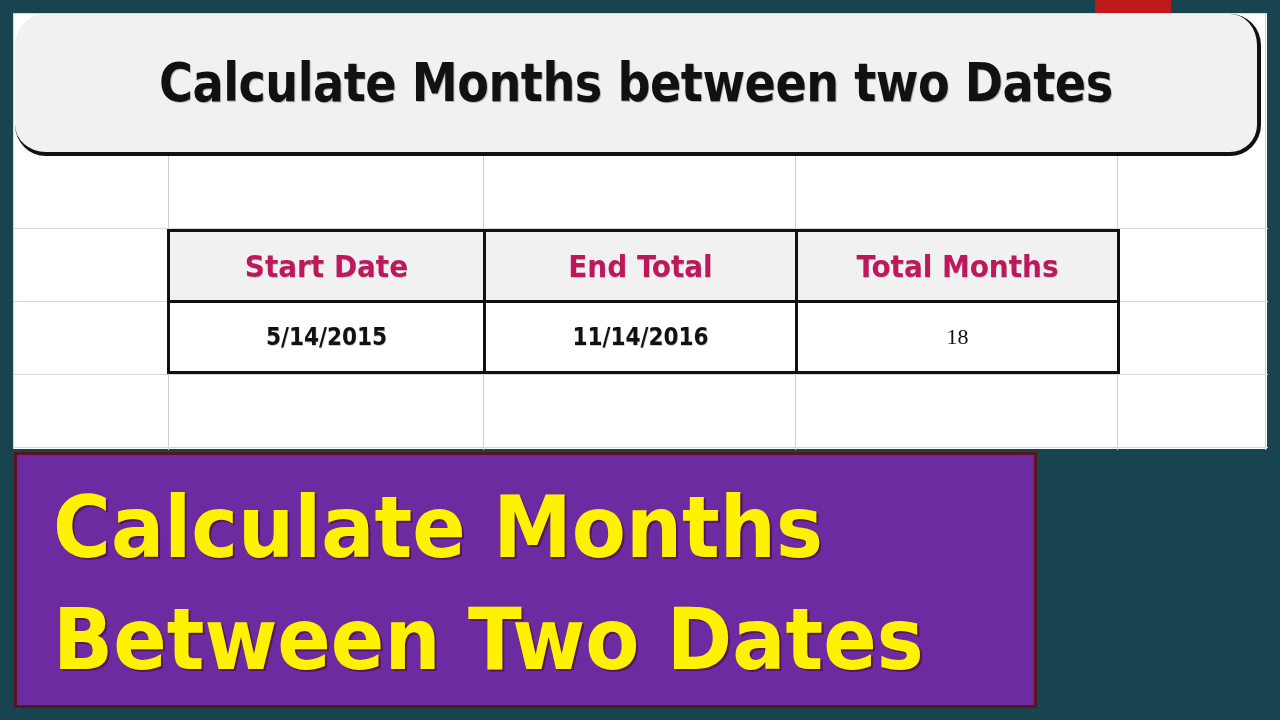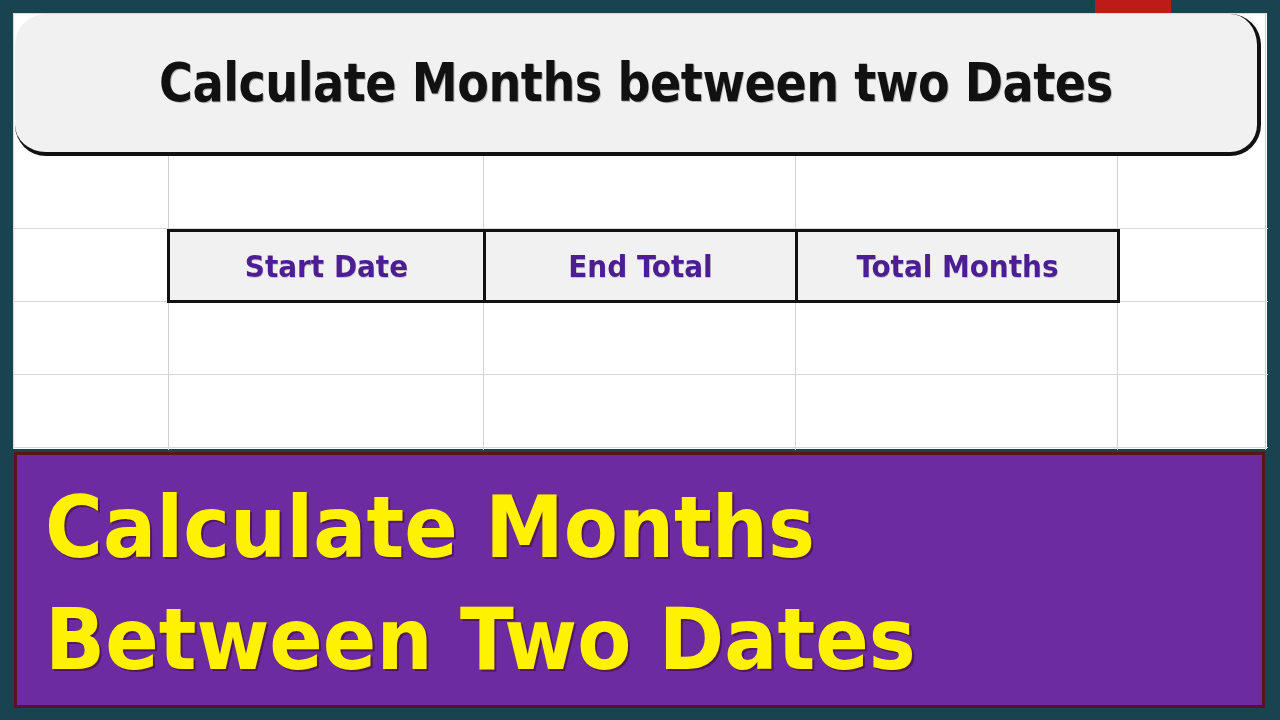--- a/index.html
+++ b/index.html
@@ -59,21 +59,21 @@
     z-index:5;
   }
   .data-table td {
     border:3px solid #111111;
     text-align:center;
     vertical-align:middle;
     height:71px;
   }
   .data-table .th-cell {
     background:#f1f1f1;
-    color:#4c1d95;
+    color:#be185d;
     font-family:"Liberation Sans Narrow","DejaVu Sans Condensed","Liberation Sans", sans-serif;
     font-weight:bold;
     font-size:31px;
     letter-spacing:0px;
     text-shadow:0.5px 0.5px 0 rgba(0,0,0,0.18);
   }
   .data-table .td-cell {
     background:#ffffff;
     color:#111111;
     font-family:"Liberation Sans Narrow","DejaVu Sans Condensed","Liberation Sans", sans-serif;
@@ -86,24 +86,24 @@
     font-weight:normal;
     font-size:22px;
     text-shadow:none;
   }
   .col-start { width:316px; }
   .col-end   { width:312px; }
   .col-total { width:322px;margin-left:17px; }
 
   
   .banner {
-    position:absolute; left:14px; top:452px; width:1251px; height:256px;
+    position:absolute; left:14px; top:452px; width:1023px; height:256px;
     background:#6C2BA0;
     border:3px solid #5B1320;
-    padding:16px 0 0 28px;
+    padding:16px 0 0 36px;
     z-index:6;
   }
   .banner-line {
     font-family:"Liberation Sans Narrow","DejaVu Sans Condensed","Liberation Sans", sans-serif;
     font-weight:bold;
     font-size:86px;
     line-height:112px;
     color:#FFF200;
     white-space:nowrap;
     letter-spacing:0px;
@@ -136,20 +136,25 @@
       <span class="title-text">Calculate Months between two Dates</span>
     </div>
 
     <table class="data-table">
       <tbody>
           <tr>
         <td class="th-cell col-start">Start Date</td>
         <td class="th-cell col-end">End Total</td>
         <td class="th-cell col-total">Total Months</td>
       </tr>
+      <tr>
+        <td class="td-cell col-start">5/14/2015</td>
+        <td class="td-cell col-end">11/14/2016</td>
+        <td class="td-cell td-plain col-total">18</td>
+      </tr>
     </tbody>
       </table>
 
   </div>
 
   <div class="banner">
     <div class="banner-line">Calculate Months</div>
     <div class="banner-line">Between Two Dates</div>
   </div>
 

